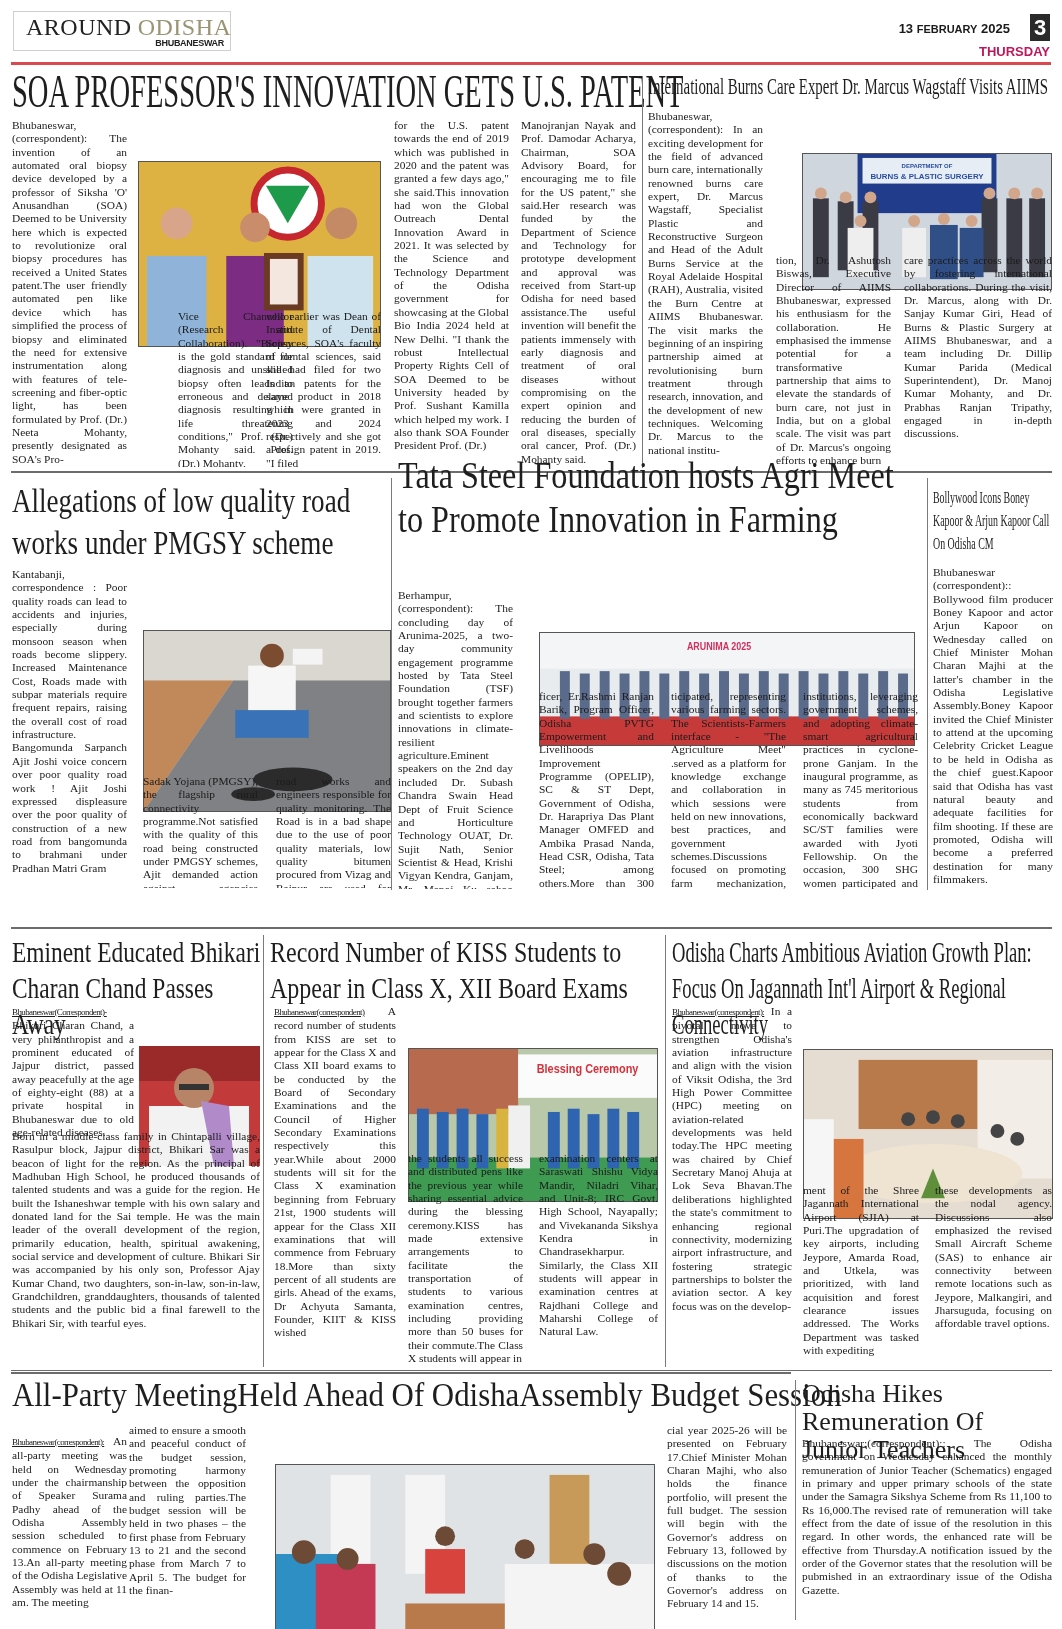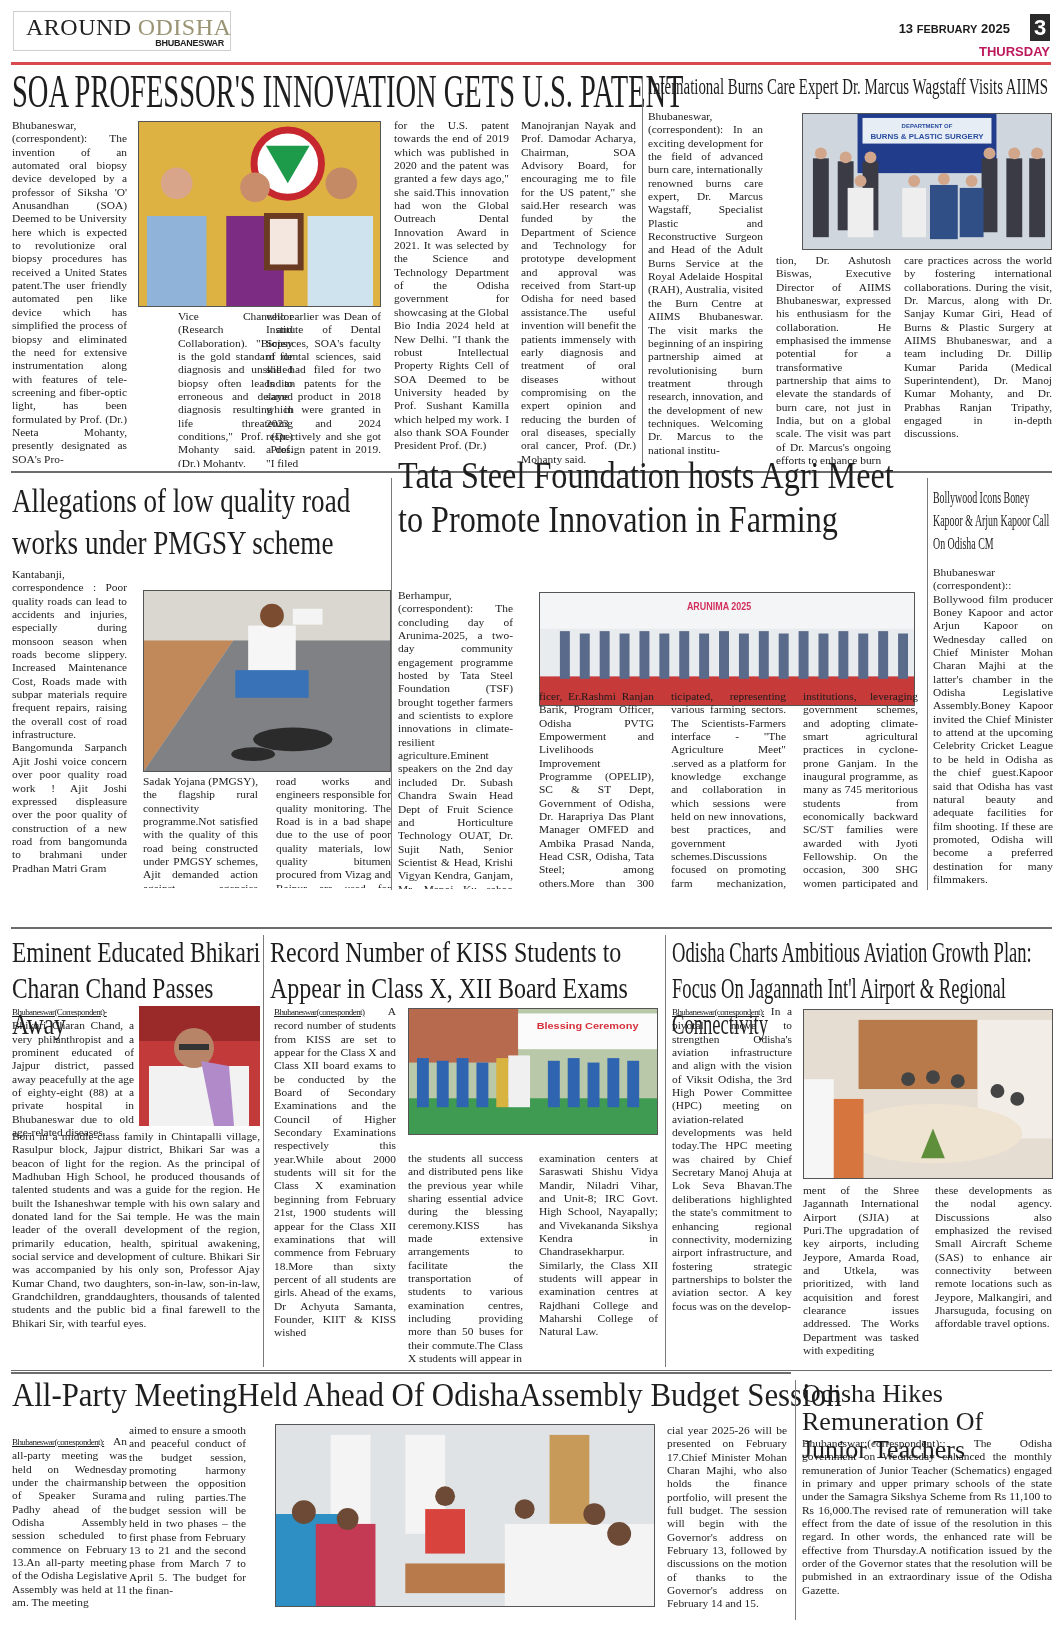--- a/index.html
+++ b/index.html
@@ -25,21 +25,21 @@
 
   
   .hl { font-family: "Liberation Serif", serif; color: #1e1e1e; line-height: 1.05; }
   .cond { transform-origin: left top; white-space: nowrap; }
 
   
   .body { font-family: "Liberation Serif", serif; font-size: 11.4px; line-height: 13.35px; text-align: justify; hyphens: auto; color: #1b1b1b; overflow: hidden; }
   .dateline-small { font-size: 9px; letter-spacing: -0.6px; text-decoration: underline; }
 
   
-  .photo { overflow: hidden; border: 1px solid #555; }
+  .photo { overflow: hidden; border: 1px solid #555; margin-top: 40px; }
   .photo svg { width: 100%; height: 100%; display: block; }
 </style>
 </head>
 <body>
 
 <div class="abs mast-box">
   <div class="mast-around">
     <span>AROUND</span><span class="mast-odisha">ODISHA</span>
   </div>
   <div class="mast-city">BHUBANESWAR</div>
@@ -226,21 +226,21 @@
 
 <div class="abs vr" style="left:263px; top:935px; height:432px;"></div>
 
 <div class="abs hl" style="left:270px; top:934px; width:392px; font-size:30px; line-height:36px;">
   <span class="cond" style="display:block; transform:scaleX(0.8); width:490px; white-space:normal;">Record Number of KISS Students to Appear in Class X, XII Board Exams</span>
 </div>
 <div class="abs body" style="left:274px; top:1005px; width:122px; height:362px;">
   <span class="dateline-small">Bhubaneswar(correspondent)</span>
   <span>A record number of students from KISS are set to appear for the Class X and Class XII board exams to be conducted by the Board of Secondary Examinations and the Council of Higher Secondary Examinations respectively this year.While about 2000 students will sit for the Class X examination beginning from February 21st, 1900 students will appear for the Class XII examinations that will commence from February 18.More than sixty percent of all students are girls. Ahead of the exams, Dr Achyuta Samanta, Founder, KIIT &amp; KISS wished</span>
 </div>
-<div class="abs photo" style="left:408px; top:1008px; width:250px; height:127px;">
+<div class="abs photo" style="left:408px; top:1008px; width:250px; height:154px;">
   <svg viewBox="0 0 250 140" preserveAspectRatio="none">
     <rect width="250" height="140" fill="#b9c8a8"></rect>
     <rect x="0" y="0" width="110" height="60" fill="#b86a4e"></rect>
     <rect x="110" y="5" width="140" height="40" fill="#fbfbfb"></rect>
     <text x="180" y="22" font-size="11" fill="#d6303a" text-anchor="middle" font-family="Liberation Sans, sans-serif" font-weight="bold">Blessing Ceremony</text>
     <rect x="0" y="100" width="250" height="40" fill="#3f9a52"></rect>
     <g fill="#2e64b0">
       <rect x="8" y="55" width="12" height="55"></rect>
         <rect x="28" y="58" width="12" height="52"></rect>
         <rect x="48" y="55" width="12" height="55"></rect>

